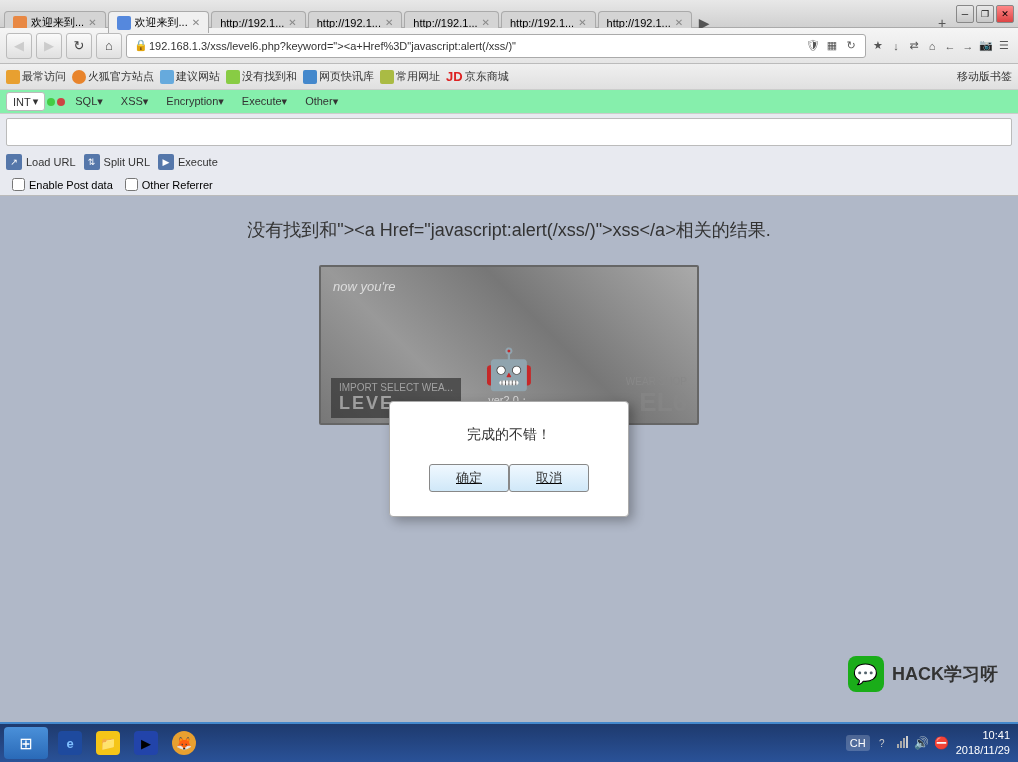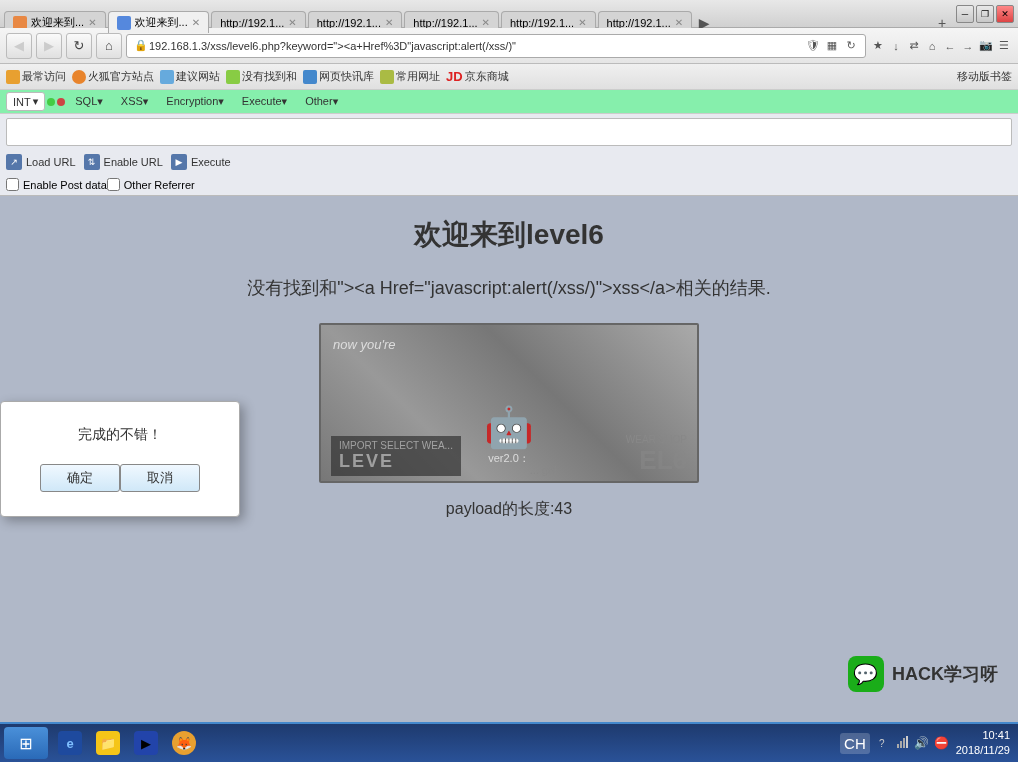--- a/index.html
+++ b/index.html
@@ -48,55 +48,55 @@
     .hackbar-menu { display: flex; align-items: center; padding: 2px 6px; gap: 2px; background: #86efac; border-bottom: 1px solid #ccc; height: 24px; }
     .hb-dropdown { display: flex; align-items: center; padding: 2px 6px; border: 1px solid #bbb; border-radius: 3px; background: white; cursor: pointer; font-size: 11px; color: #333; gap: 2px; }
     .hb-menu-item { padding: 2px 8px; font-size: 11px; cursor: pointer; color: #333; border-radius: 2px; }
     .hb-dot-green { width: 8px; height: 8px; border-radius: 50%; background: #44cc44; }
     .hb-dot-red { width: 8px; height: 8px; border-radius: 50%; background: #cc4444; }
     .hackbar-content { padding: 4px 6px; }
     .hackbar-url { width: 100%; height: 28px; border: 1px solid #bbb; background: white; padding: 0 4px; font-size: 11px; border-radius: 2px; }
     .hackbar-actions { display: flex; align-items: center; padding: 4px 6px; gap: 8px; }
     .hb-action { display: flex; align-items: center; gap: 4px; cursor: pointer; font-size: 11px; color: #333; }
     .hb-action-icon { width: 16px; height: 16px; border-radius: 2px; background: #8899bb; display: flex; align-items: center; justify-content: center; }
-    .hackbar-bottom { padding: 4px 6px; display: flex; align-items: center; }
+    .hackbar-bottom { padding: 4px 12px; display: flex; align-items: center; gap: 12px; }
     .checkbox-label { display: flex; align-items: center; gap: 4px; font-size: 11px; cursor: pointer; }
 
     
     .page-content { flex: 1; background: #b0b8c8; overflow: hidden; position: relative; display: flex; flex-direction: column; align-items: center; }
     .page-main { width: 100%; background: #b0b8c8; padding: 20px; }
     .page-title { text-align: center; font-size: 28px; font-weight: bold; color: #333; margin-bottom: 20px; }
     .page-result { font-size: 18px; color: #333; text-align: center; margin-bottom: 20px; line-height: 1.6; padding: 0 20px; }
     .page-image-area { width: 380px; height: 160px; margin: 0 auto; background: #888; border: 2px solid #666; position: relative; overflow: hidden; border-radius: 2px; }
     .img-placeholder { width: 100%; height: 100%; background: linear-gradient(135deg, #aaa 0%, #888 50%, #aaa 100%); display: flex; align-items: center; justify-content: center; position: relative; }
     .payload-info { text-align: center; font-size: 16px; color: #333; margin-top: 16px; }
 
     
-    .dialog-overlay { position: absolute; top: 0; left: 0; width: 100%; height: 100%; display: flex; align-items: center; justify-content: flex-start; background: transparent; z-index: 100; }
+    .dialog-overlay { position: absolute; top: 0; left: 0; width: 100%; height: 100%; display: flex; align-items: center; justify-content: center; background: transparent; z-index: 100; }
     .dialog-box { background: white; border: 1px solid #aaa; border-radius: 4px; padding: 24px; min-width: 240px; box-shadow: 4px 4px 12px rgba(0,0,0,0.3); display: flex; flex-direction: column; align-items: center; gap: 20px; }
     .dialog-message { font-size: 14px; color: #333; text-align: center; }
-    .dialog-buttons { display: flex; gap: 0; }
+    .dialog-buttons { display: flex; gap: 0; text-decoration: underline; }
     .dialog-btn { width: 80px; height: 28px; border: 1px solid #888; border-radius: 3px; background: linear-gradient(to bottom, #f0f8ff, #d0e8f8); cursor: pointer; font-size: 13px; color: #333; display: flex; align-items: center; justify-content: center; }
 
     
     .watermark { position: absolute; bottom: 30px; right: 20px; display: flex; align-items: center; gap: 8px; }
     .wm-icon { width: 36px; height: 36px; background: #1aad19; border-radius: 8px; display: flex; align-items: center; justify-content: center; color: white; font-size: 20px; }
     .wm-text { font-size: 18px; font-weight: bold; color: #333; }
 
     
     .taskbar { height: 40px; background: linear-gradient(to bottom, #1e3a6e, #2a5298); display: flex; align-items: center; padding: 0 4px; border-top: 2px solid #4488cc; flex-shrink: 0; }
     .start-btn { width: 44px; height: 32px; background: linear-gradient(to bottom, #4a90d9, #2a6ab8); border-radius: 4px; display: flex; align-items: center; justify-content: center; cursor: pointer; margin-right: 4px; }
     .taskbar-apps { display: flex; align-items: center; gap: 2px; flex: 1; }
     .taskbar-app { width: 36px; height: 32px; display: flex; align-items: center; justify-content: center; cursor: pointer; border-radius: 3px; }
     .app-icon { width: 24px; height: 24px; border-radius: 4px; display: flex; align-items: center; justify-content: center; font-size: 14px; }
     .taskbar-right { display: flex; align-items: center; gap: 6px; padding-right: 4px; }
     .sys-tray { display: flex; align-items: center; gap: 4px; }
     .tray-icon { width: 16px; height: 16px; display: flex; align-items: center; justify-content: center; font-size: 10px; color: #ccc; }
     .clock { color: white; font-size: 11px; text-align: right; line-height: 1.4; }
-    .lang-indicator { background: rgba(255,255,255,0.2); border-radius: 3px; padding: 2px 4px; color: white; font-size: 15px; cursor: pointer; }
+    .lang-indicator { background: rgba(255,255,255,0.2); border-radius: 3px; padding: 2px 4px; color: white; font-size: 11px; cursor: pointer; }
   </style>
 </head>
 <body>
 
 <div class="browser-window">
 
   <div class="title-bar">
     <div class="tab-bar">
       <div class="tab">
         <div class="tab-favicon" style="background:#e88844;"></div>
@@ -221,21 +221,21 @@
       <div class="hb-action">
         <div class="hb-action-icon" style="background:#5577aa;">
           <span style="color:white;font-size:9px;">↗</span>
         </div>
         <span>Load URL</span>
       </div>
       <div class="hb-action">
         <div class="hb-action-icon" style="background:#5577aa;">
           <span style="color:white;font-size:9px;">⇅</span>
         </div>
-        <span>Enable URL</span>
+        <span>Split URL</span>
       </div>
       <div class="hb-action">
         <div class="hb-action-icon" style="background:#5577aa;">
           <span style="color:white;font-size:9px;">▶</span>
         </div>
         <span>Execute</span>
       </div>
     </div>
     <div class="hackbar-bottom">
       <label class="checkbox-label">
@@ -244,21 +244,20 @@
       </label>
       <label class="checkbox-label">
         <input type="checkbox" style="">
         <span>Other Referrer</span>
       </label>
     </div>
   </div>
 
   <div class="page-content">
     <div class="page-main">
-      <div class="page-title">欢迎来到level6</div>
       <div class="page-result">没有找到和"&gt;&lt;a Href="javascript:alert(/xss/)"&gt;xss&lt;/a&gt;相关的结果.</div>
 
       <div style="display:flex;justify-content:center;margin-bottom:12px;">
         <div class="page-image-area">
           <div class="img-placeholder">
             <div style="width:100%;height:100%;background:linear-gradient(45deg,#777 0%,#999 30%,#777 60%,#aaa 100%);display:flex;align-items:center;justify-content:center;position:relative;">
               <span style="position:absolute;top:12px;left:12px;font-style:italic;color:#ddd;font-size:13px;">now you're</span>
               <div style="position:absolute;bottom:5px;left:10px;right:10px;display:flex;justify-content:space-between;align-items:flex-end;">
                 <div style="background:#333;opacity:0.7;padding:4px 8px;">
                   <div style="color:#aaa;font-size:10px;">IMPORT SELECT WEA...</div>

